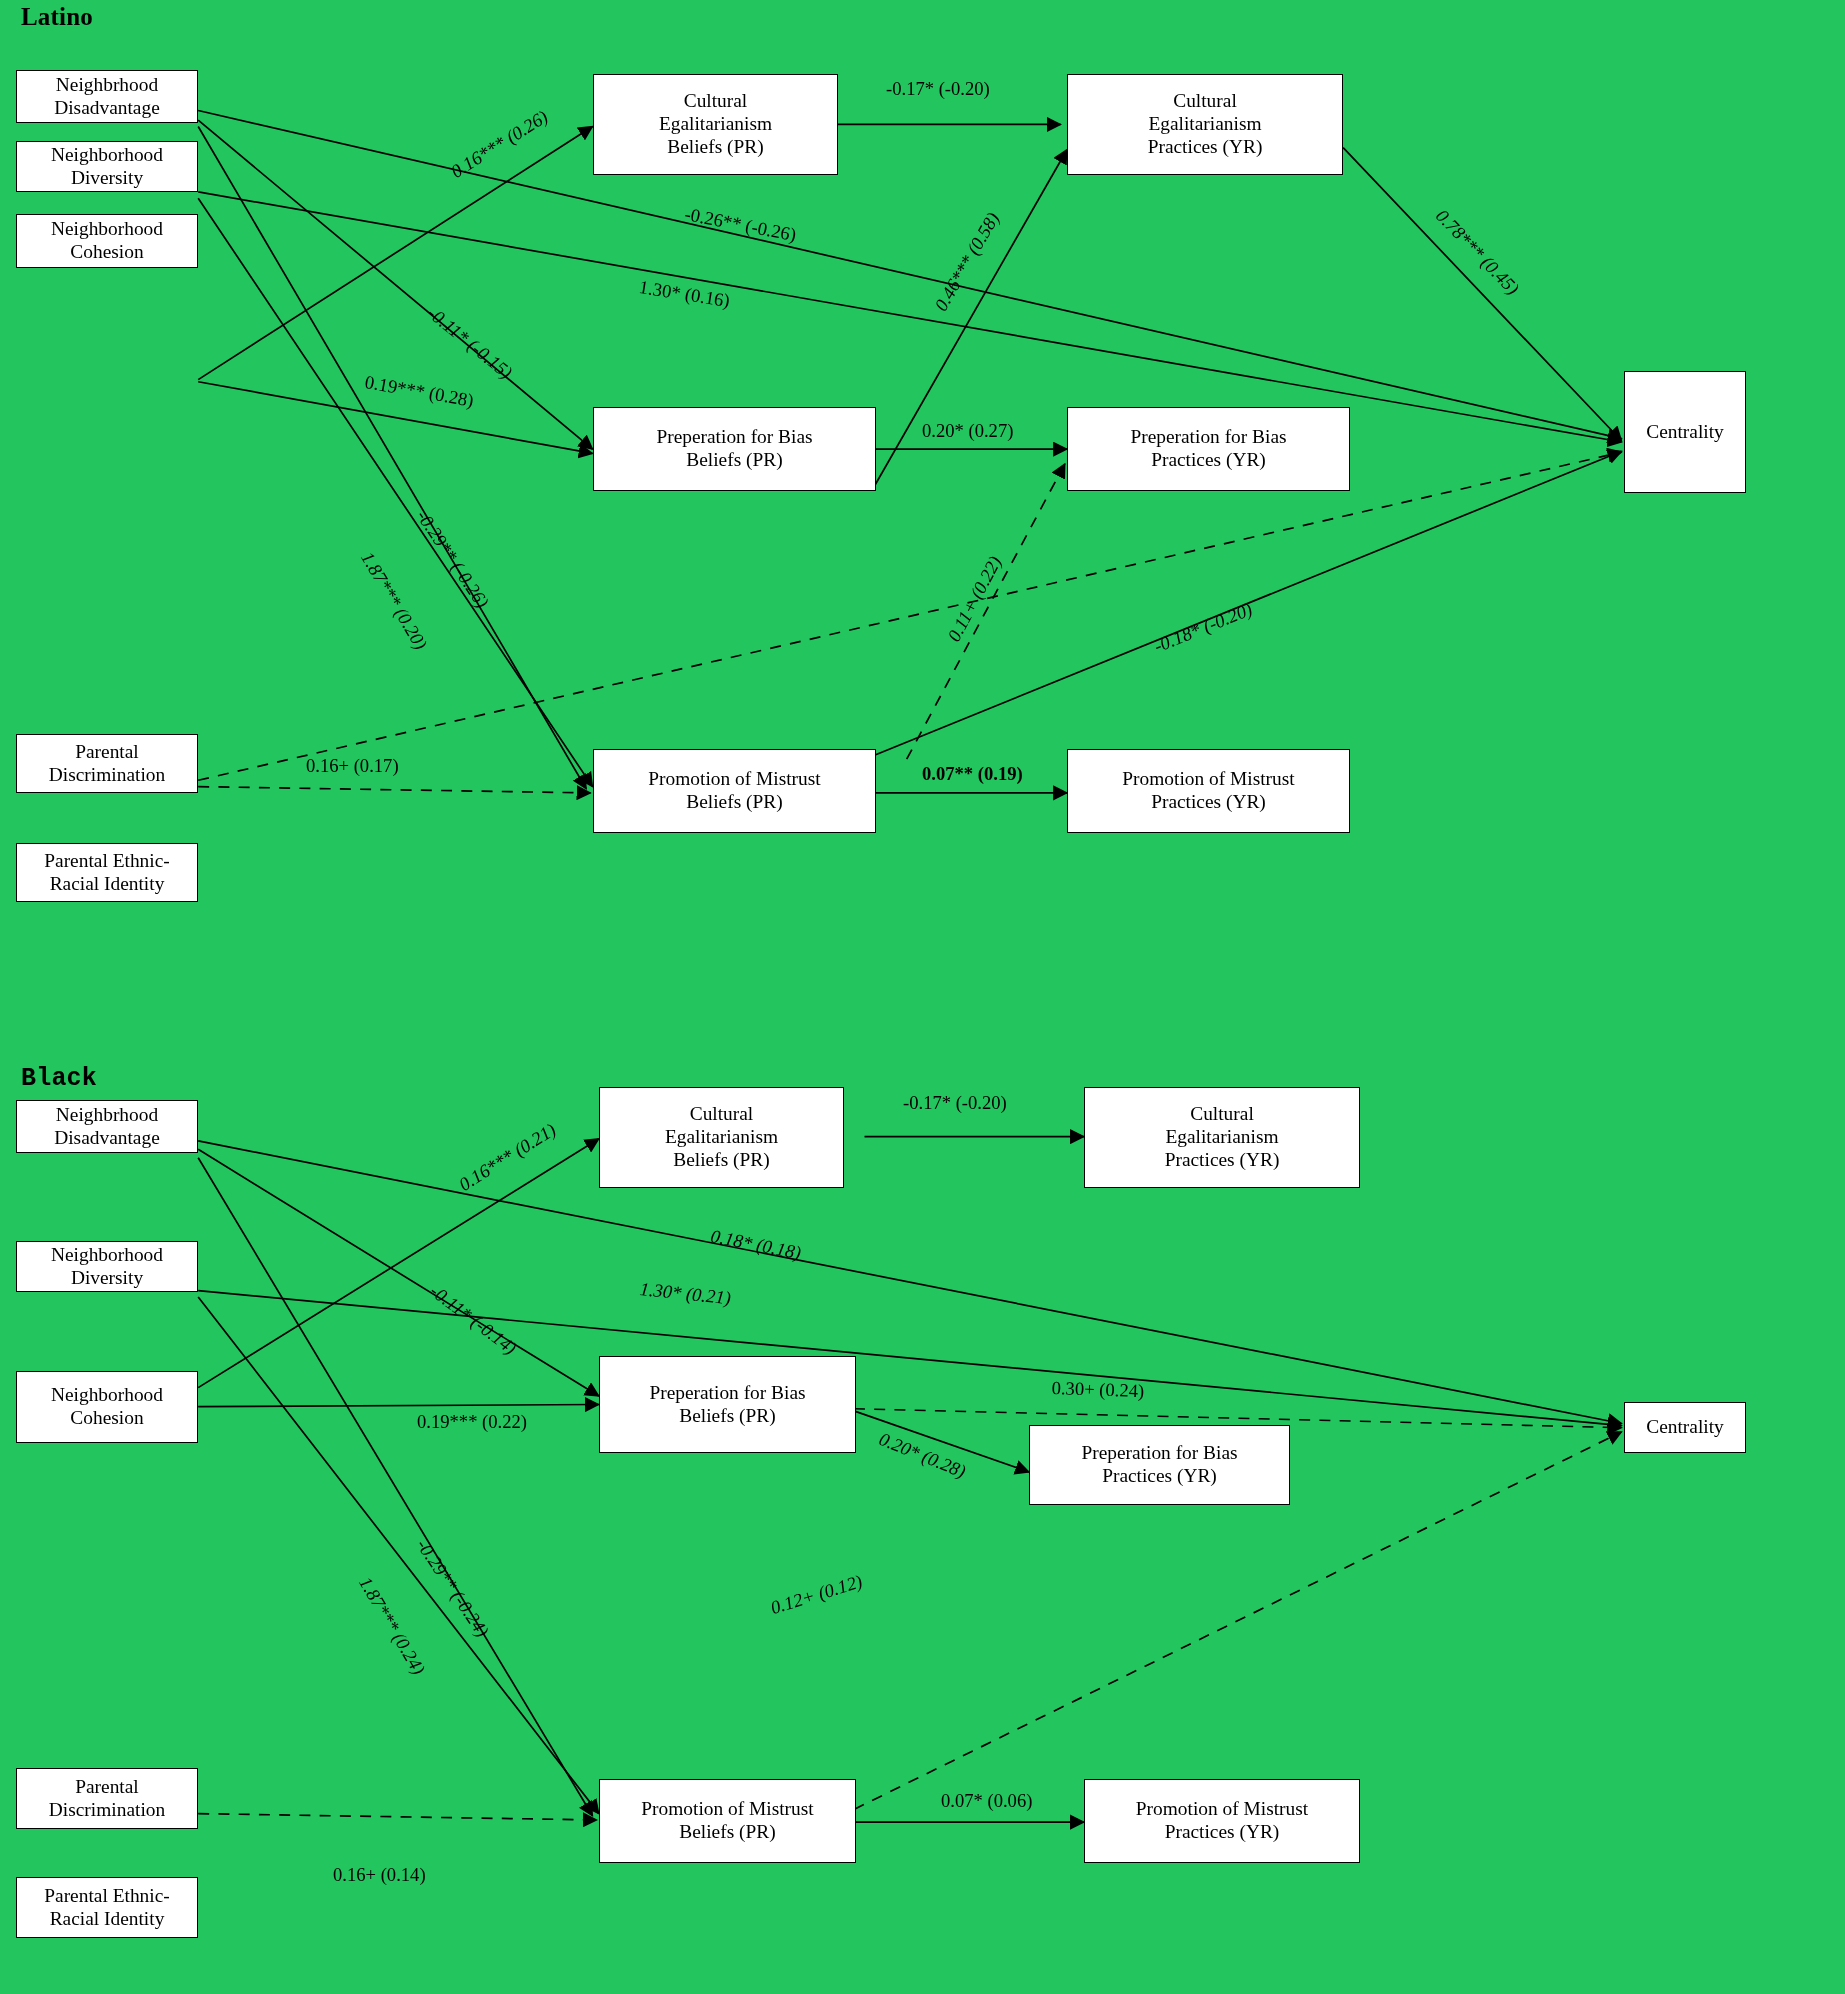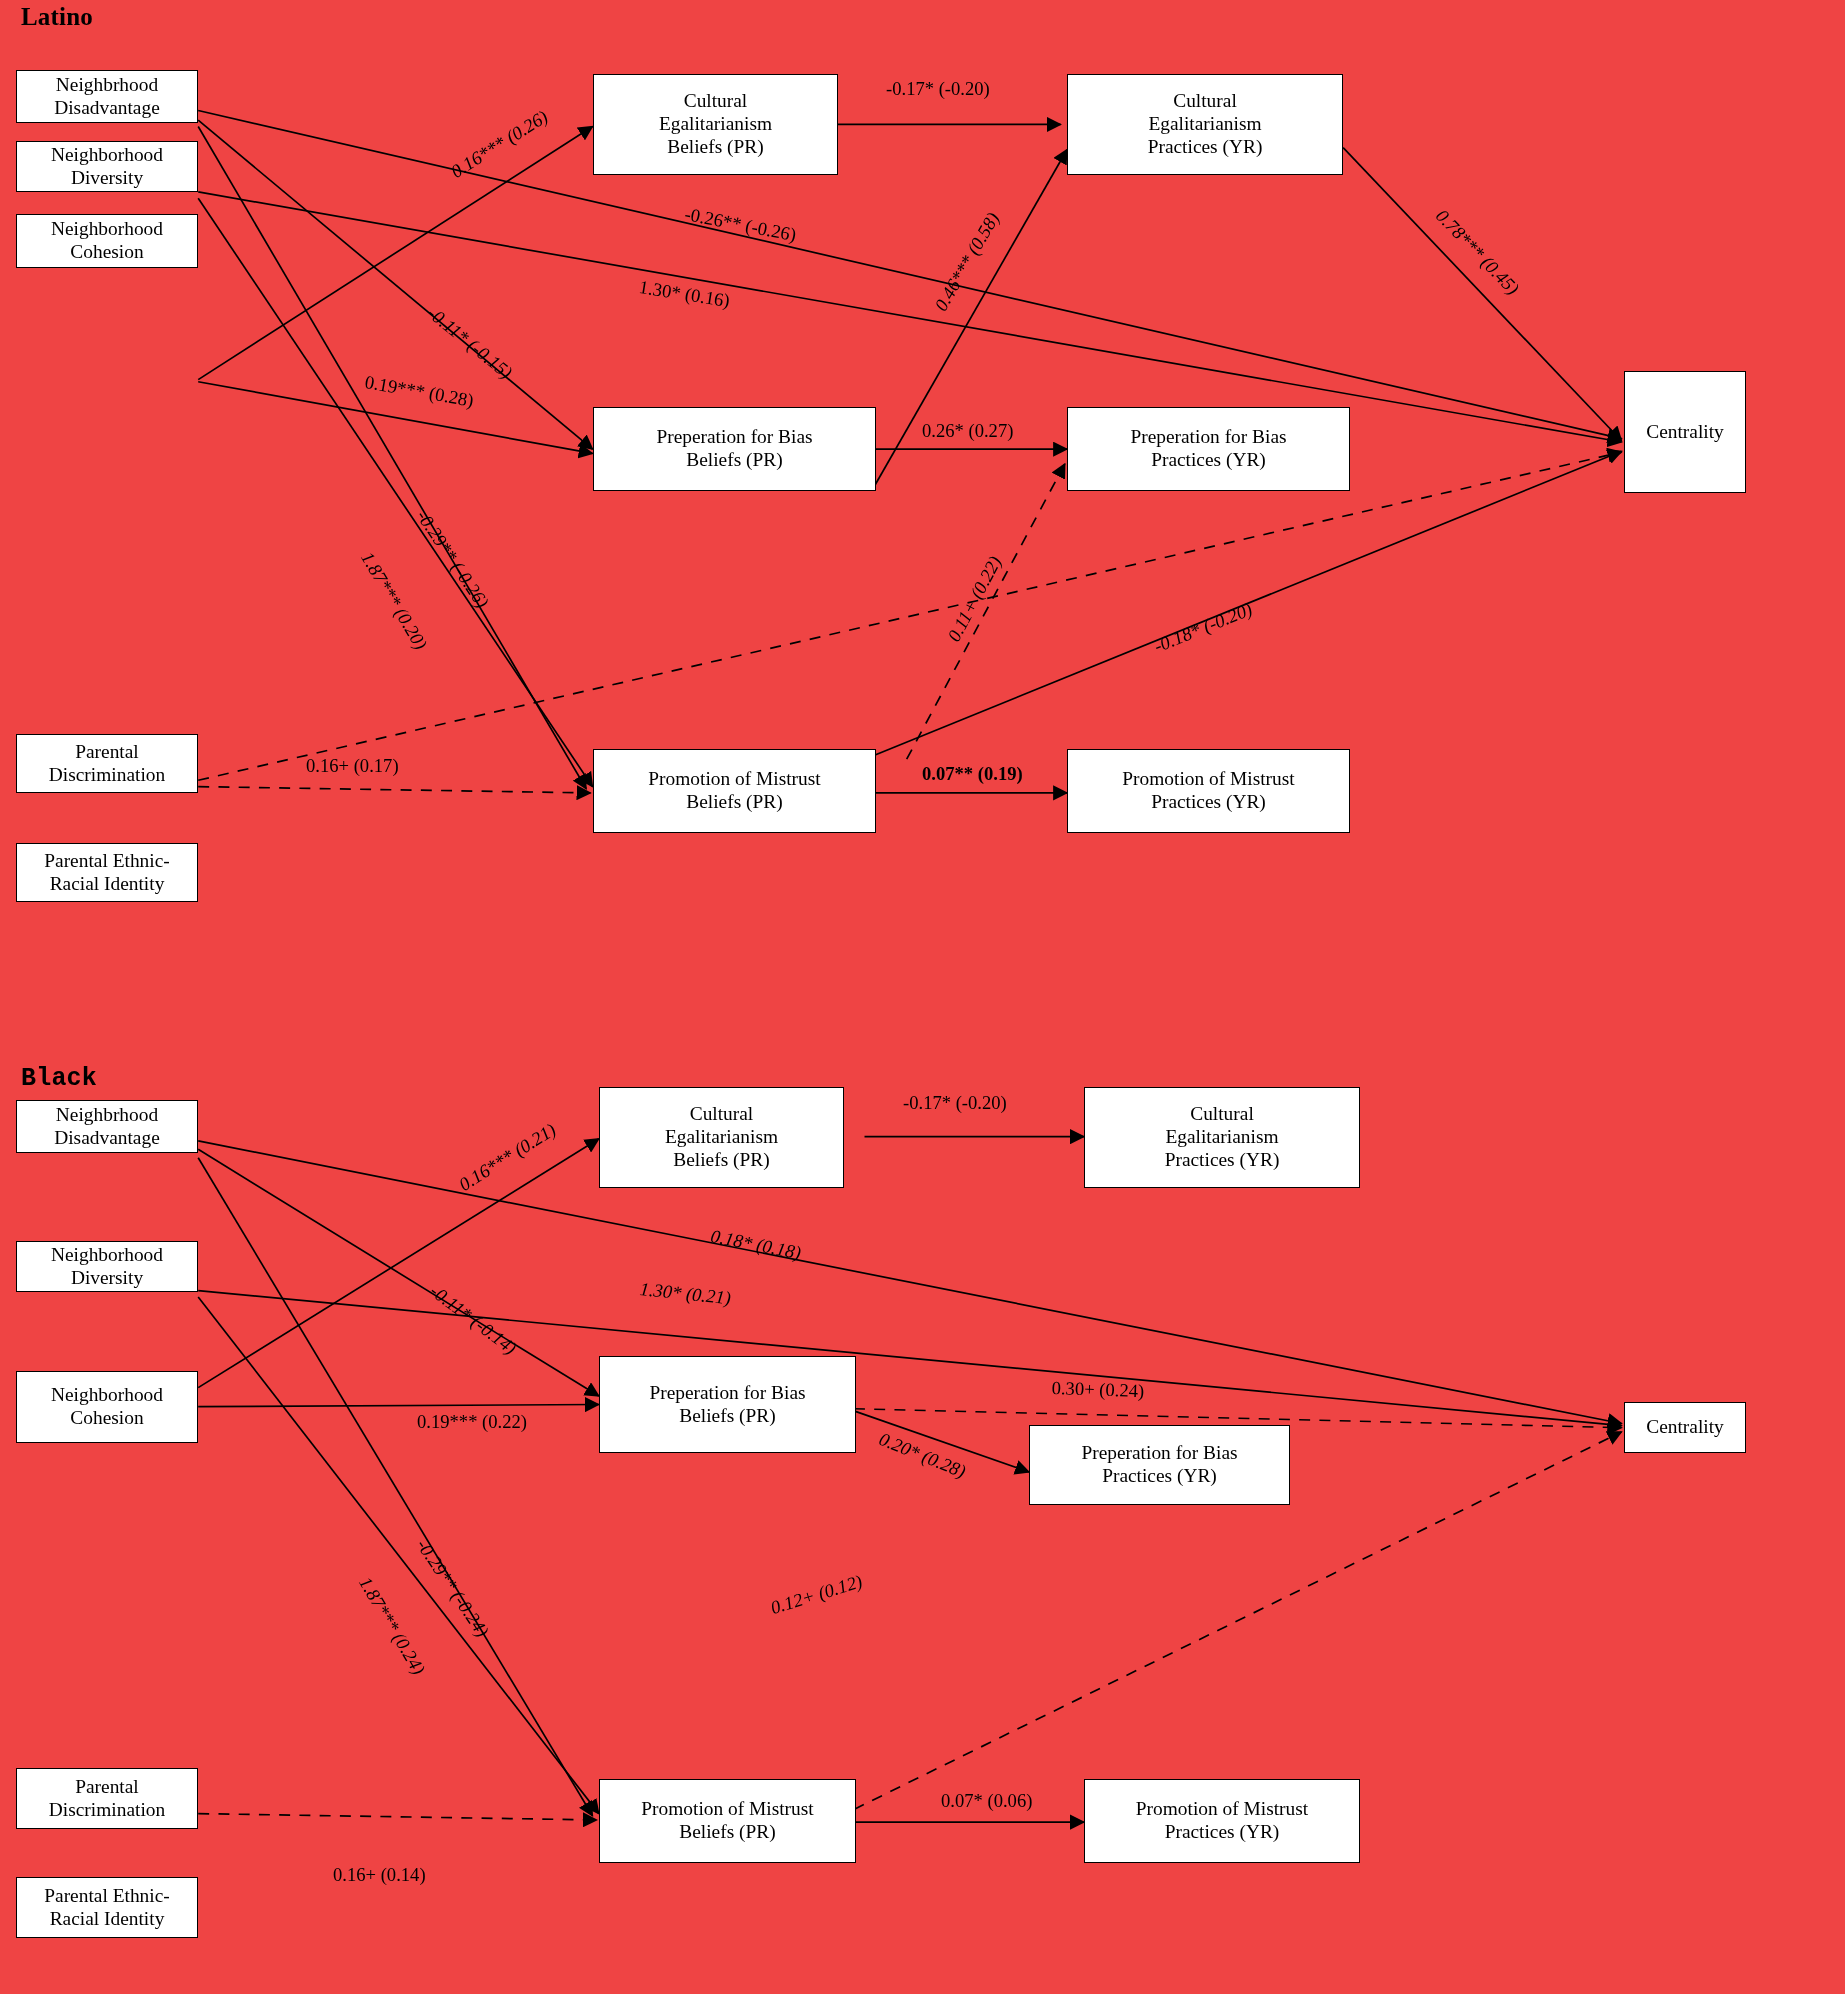--- a/index.html
+++ b/index.html
@@ -1,18 +1,18 @@
 <!DOCTYPE html>
 <html style="font-size:6.7px"><head>
 <meta charset="utf-8">
 <title>Path Diagram</title>
 <style>
   html,body{margin:0;padding:0;background:#ffffff;}
   body{font-family:"Liberation Serif","DejaVu Serif",serif;}
-  #stage{position:relative;width:1845px;height:1995px;background:#ef4444;overflow:hidden;}
+  #stage{position:relative;width:1845px;height:1995px;background:#22c55e;overflow:hidden;}
   svg.layer{position:absolute;top:0;left:0;width:1845px;height:1995px;}
   .panel-title{
     position:absolute;font-family:"Liberation Serif","DejaVu Serif",serif;
     font-weight:bold;font-size:25px;color:#000;letter-spacing:0.2px;white-space:nowrap;
   }
   .node{
     position:absolute;box-sizing:border-box;border:1.7px solid #000;background:#fff;
     display:flex;align-items:center;justify-content:center;text-align:center;
     font-family:"Liberation Serif","DejaVu Serif",serif;font-size:19.4px;line-height:1.18;
     color:#000;padding:1.7px 3.4px;
@@ -206,21 +206,21 @@
   </div>
 
   <div class="edge-label ital" style="left:447px;top:164px;transform:rotate(-32deg);">0.16*** (0.26)</div>
   <div class="edge-label" style="left:886px;top:78px;">-0.17* (-0.20)</div>
   <div class="edge-label" style="left:687px;top:203px;transform:rotate(11deg);">-0.26** (-0.26)</div>
   <div class="edge-label ital" style="left:930px;top:304px;transform:rotate(-60deg);">0.46*** (0.58)</div>
   <div class="edge-label ital" style="left:1447px;top:205px;transform:rotate(46deg);">0.78*** (0.45)</div>
   <div class="edge-label" style="left:641px;top:276px;transform:rotate(9deg);">1.30* (0.16)</div>
   <div class="edge-label ital" style="left:437px;top:302px;transform:rotate(39deg);">-0.11* (-0.15)</div>
   <div class="edge-label" style="left:367px;top:371px;transform:rotate(10deg);">0.19*** (0.28)</div>
-  <div class="edge-label" style="left:922px;top:420px;">0.26* (0.27)</div>
+  <div class="edge-label" style="left:922px;top:420px;">0.20* (0.27)</div>
   <div class="edge-label ital" style="left:943px;top:635px;transform:rotate(-62deg);">0.11+ (0.22)</div>
   <div class="edge-label ital" style="left:430px;top:506px;transform:rotate(56deg);">-0.29** (-0.26)</div>
   <div class="edge-label ital" style="left:375px;top:548px;transform:rotate(59deg);">1.87*** (0.20)</div>
   <div class="edge-label ital" style="left:1151px;top:637px;transform:rotate(-22deg);">-0.18* (-0.20)</div>
   <div class="edge-label" style="left:306px;top:755px;">0.16+ (0.17)</div>
   <div class="edge-label" style="left:922px;top:763px;font-weight:bold;">0.07** (0.19)</div>
 
   <div class="edge-label ital" style="left:455px;top:1177px;transform:rotate(-32deg);">0.16*** (0.21)</div>
   <div class="edge-label" style="left:903px;top:1092px;">-0.17* (-0.20)</div>
   <div class="edge-label ital" style="left:713px;top:1225px;transform:rotate(11deg);">0.18* (0.18)</div>

